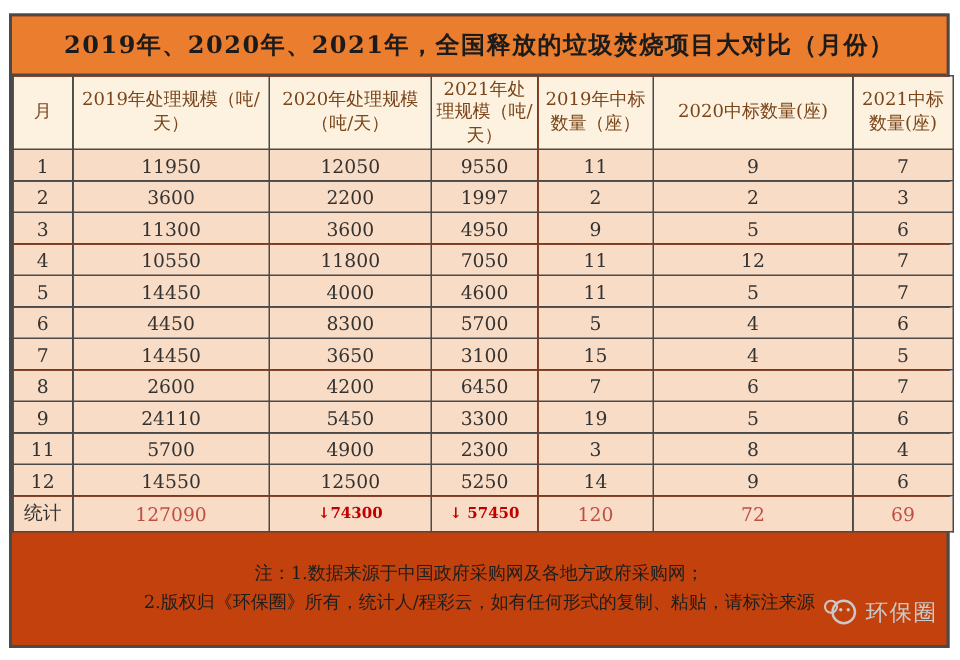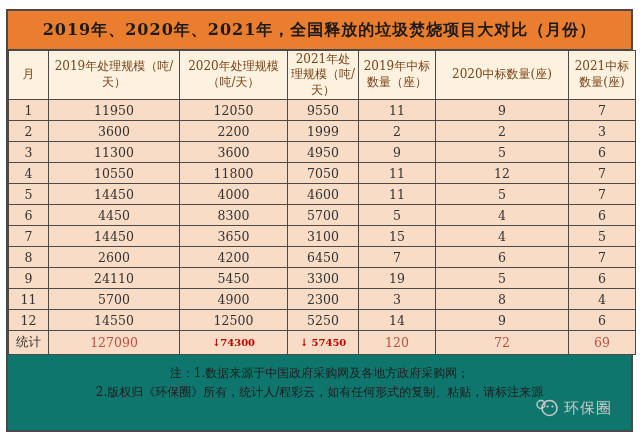--- a/index.html
+++ b/index.html
@@ -3,21 +3,21 @@
 <meta charset="utf-8">
 <style>
   html,body{margin:0;padding:0;}
   body{
     width:640px;height:440px;background:#ffffff;
     font-family:"DejaVu Serif","Liberation Serif",serif;
     position:relative;overflow:hidden;
   }
   .card{
     position:absolute;left:6px;top:9px;width:627px;height:423px;
-    border:2px solid #4a4a4a;box-sizing:border-box;background:#0f766e;
+    border:2px solid #4a4a4a;box-sizing:border-box;background:#c2410c;
   }
   .title{
     height:38px;line-height:38px;background:#ea7d2e;color:#1b1b1b;
     font-weight:bold;font-size:16px;text-align:center;letter-spacing:1px;
     border-bottom:1px solid #4a4a4a;white-space:nowrap;
   }
   table{
     width:100%;border-collapse:collapse;table-layout:fixed;
   }
   th,td{
@@ -28,25 +28,25 @@
     background:#fcf2df;color:#7b441a;font-weight:normal;
     font-size:12px;line-height:1.3;height:48px;
   }
   td{
     background:#f9dcc5;color:#333333;font-size:12.5px;height:20px;
   }
   tr.summary td{height:23px;color:#bf4e45;font-size:12.5px;}
   tr.summary td.sum-label{color:#333333;font-family:Liberation Mono, monospace;}
   tr.summary td.emph{color:#c00000;font-weight:bold;font-size:10px;}
   .notes{
-    padding-top:9px;text-align:center;color:#1e1e1e;
+    padding-top:18px;text-align:center;color:#1e1e1e;
     font-size:12px;line-height:19px;
   }
   .logo{
-    position:absolute;right:19px;bottom:10px;display:flex;align-items:center;
+    position:absolute;right:6px;bottom:10px;display:flex;align-items:center;
     color:#c9c9c9;font-size:15px;letter-spacing:1px;
   }
   .logo svg{margin-right:4px;}
 </style>
 </head>
 <body>
 
 <div class="card">
   <div class="title">2019年、2020年、2021年，全国释放的垃圾焚烧项目大对比（月份）</div>
 
@@ -78,21 +78,21 @@
           <td>12050</td>
           <td>9550</td>
           <td>11</td>
           <td>9</td>
           <td>7</td>
         </tr>
         <tr>
           <td>2</td>
           <td>3600</td>
           <td>2200</td>
-          <td>1999</td>
+          <td>1997</td>
           <td>2</td>
           <td>2</td>
           <td>3</td>
         </tr>
         <tr>
           <td>3</td>
           <td>11300</td>
           <td>3600</td>
           <td>4950</td>
           <td>9</td>

